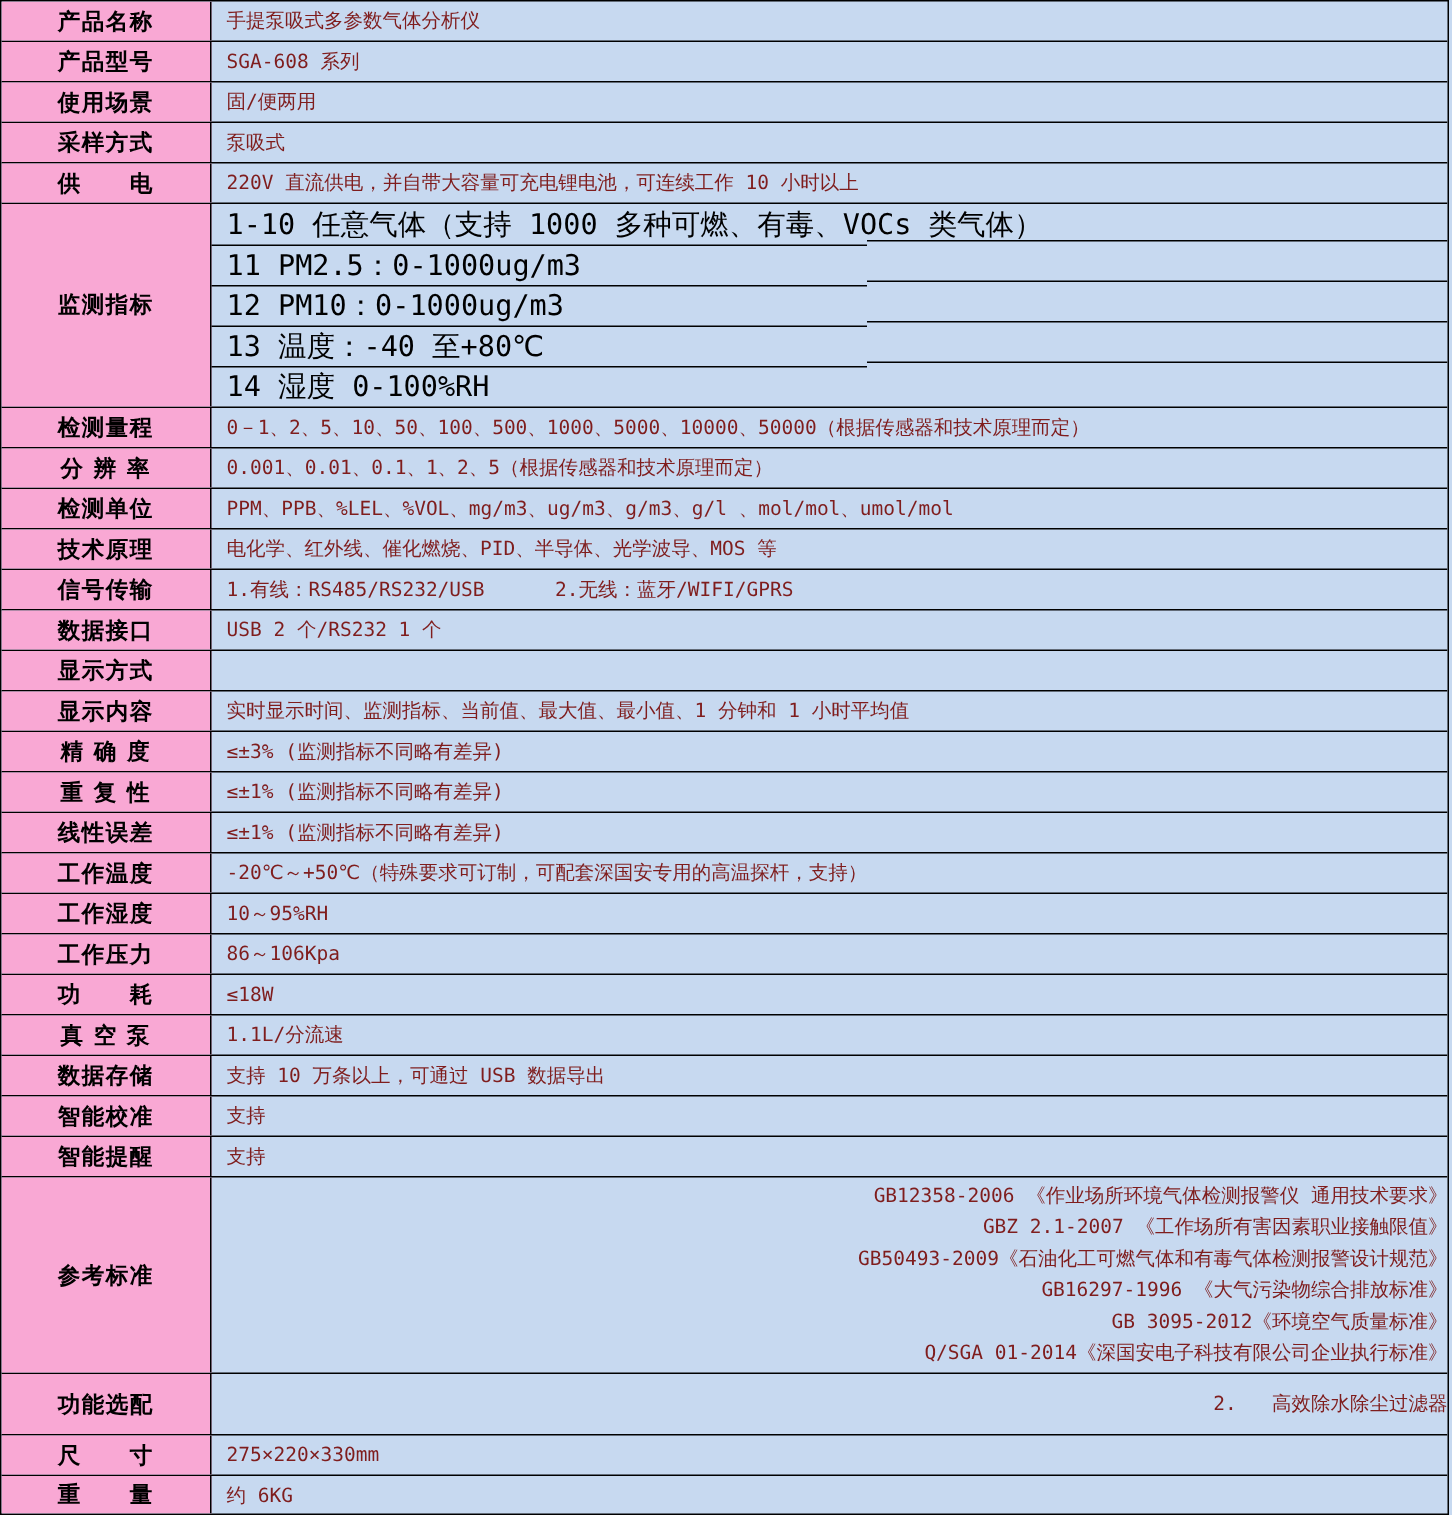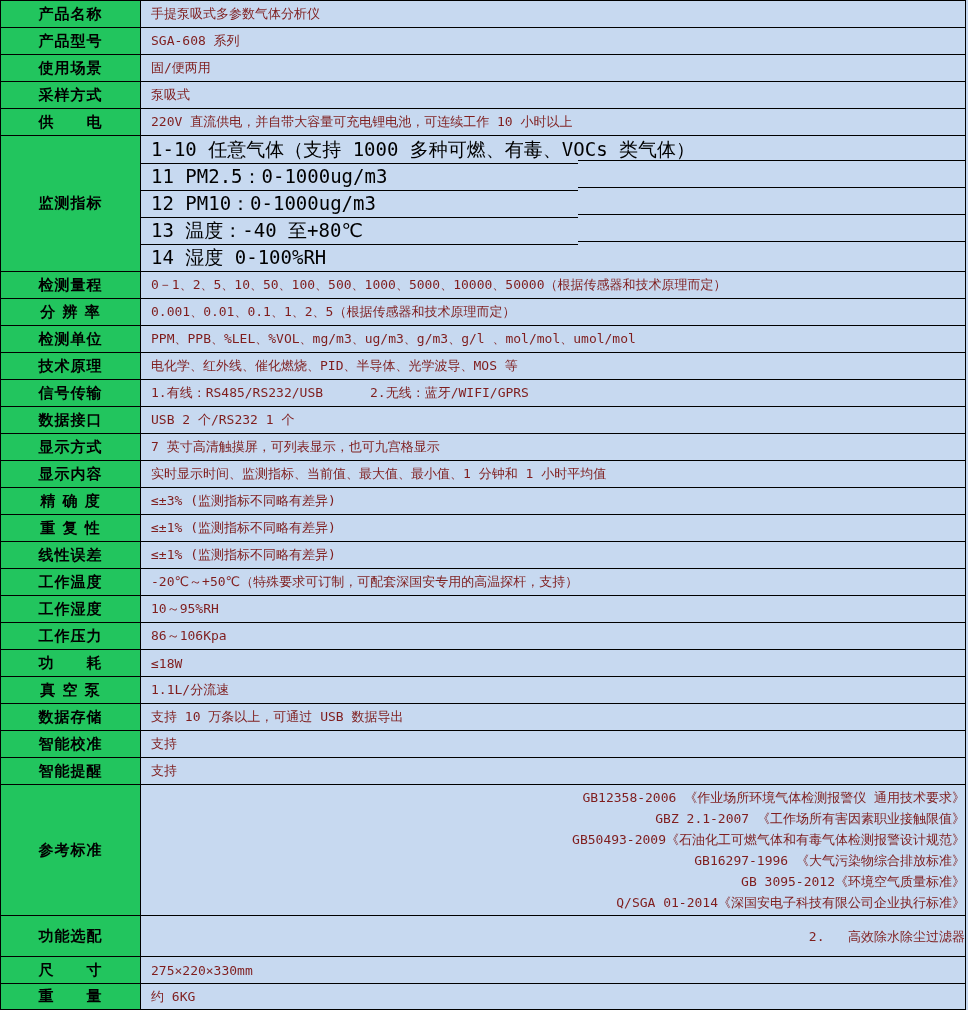--- a/index.html
+++ b/index.html
@@ -25,21 +25,21 @@
   }
   .row:last-child { border-bottom: none; flex: 1 1 auto; }
   .h1    { flex: 0 0 27px; }
   .group { flex: 0 0 135px; }
   .ref   { flex: 0 0 131px; }
   .opt   { flex: 0 0 41px; }
   .label-cell {
     flex: 0 0 140px;
     width: 140px;
     box-sizing: border-box;
-    background: #22c55e;
+    background: #f9a8d4;
     border-right: 1.5px solid #000;
     display: flex;
     align-items: center;
     justify-content: center;
     font-size: 15px;
     font-weight: bold;
     color: #000;
     letter-spacing: 1px;
     text-align: center;
     white-space: pre-wrap;
@@ -156,21 +156,20 @@
     <div class="row h1">
       <div class="label-cell">信号传输</div>
       <div class="value-cell">1.有线：RS485/RS232/USB      2.无线：蓝牙/WIFI/GPRS</div>
     </div>
     <div class="row h1">
       <div class="label-cell">数据接口</div>
       <div class="value-cell">USB 2 个/RS232 1 个</div>
     </div>
     <div class="row h1">
       <div class="label-cell">显示方式</div>
-      <div class="value-cell">7 英寸高清触摸屏，可列表显示，也可九宫格显示</div>
     </div>
     <div class="row h1">
       <div class="label-cell">显示内容</div>
       <div class="value-cell">实时显示时间、监测指标、当前值、最大值、最小值、1 分钟和 1 小时平均值</div>
     </div>
     <div class="row h1">
       <div class="label-cell">精 确 度</div>
       <div class="value-cell">≤±3% (监测指标不同略有差异)</div>
     </div>
     <div class="row h1">

